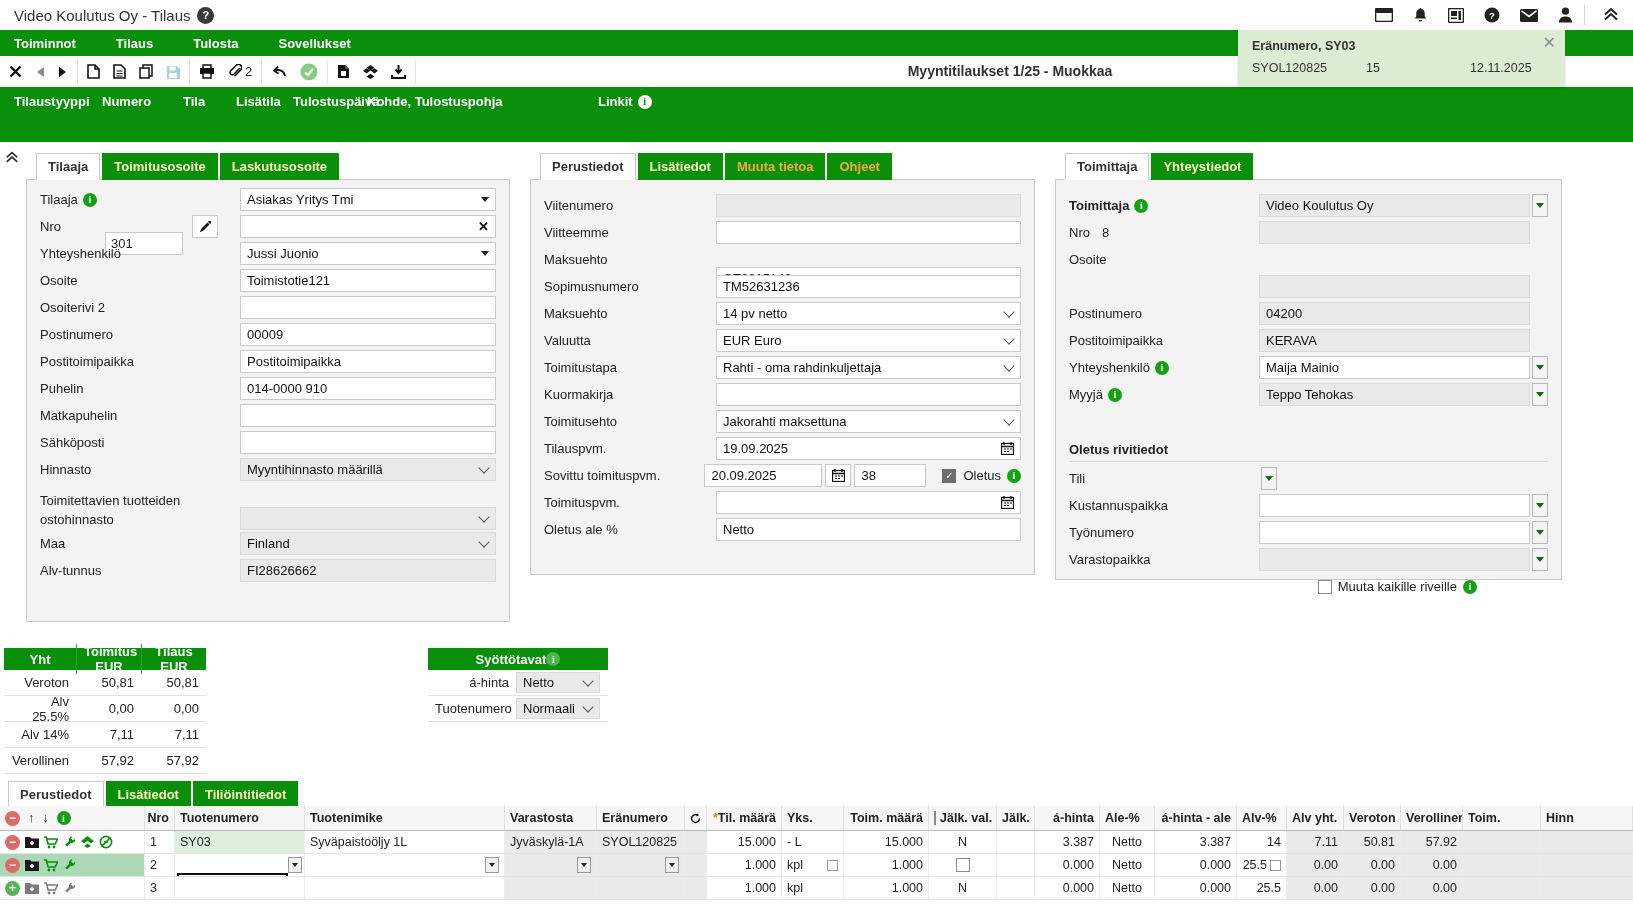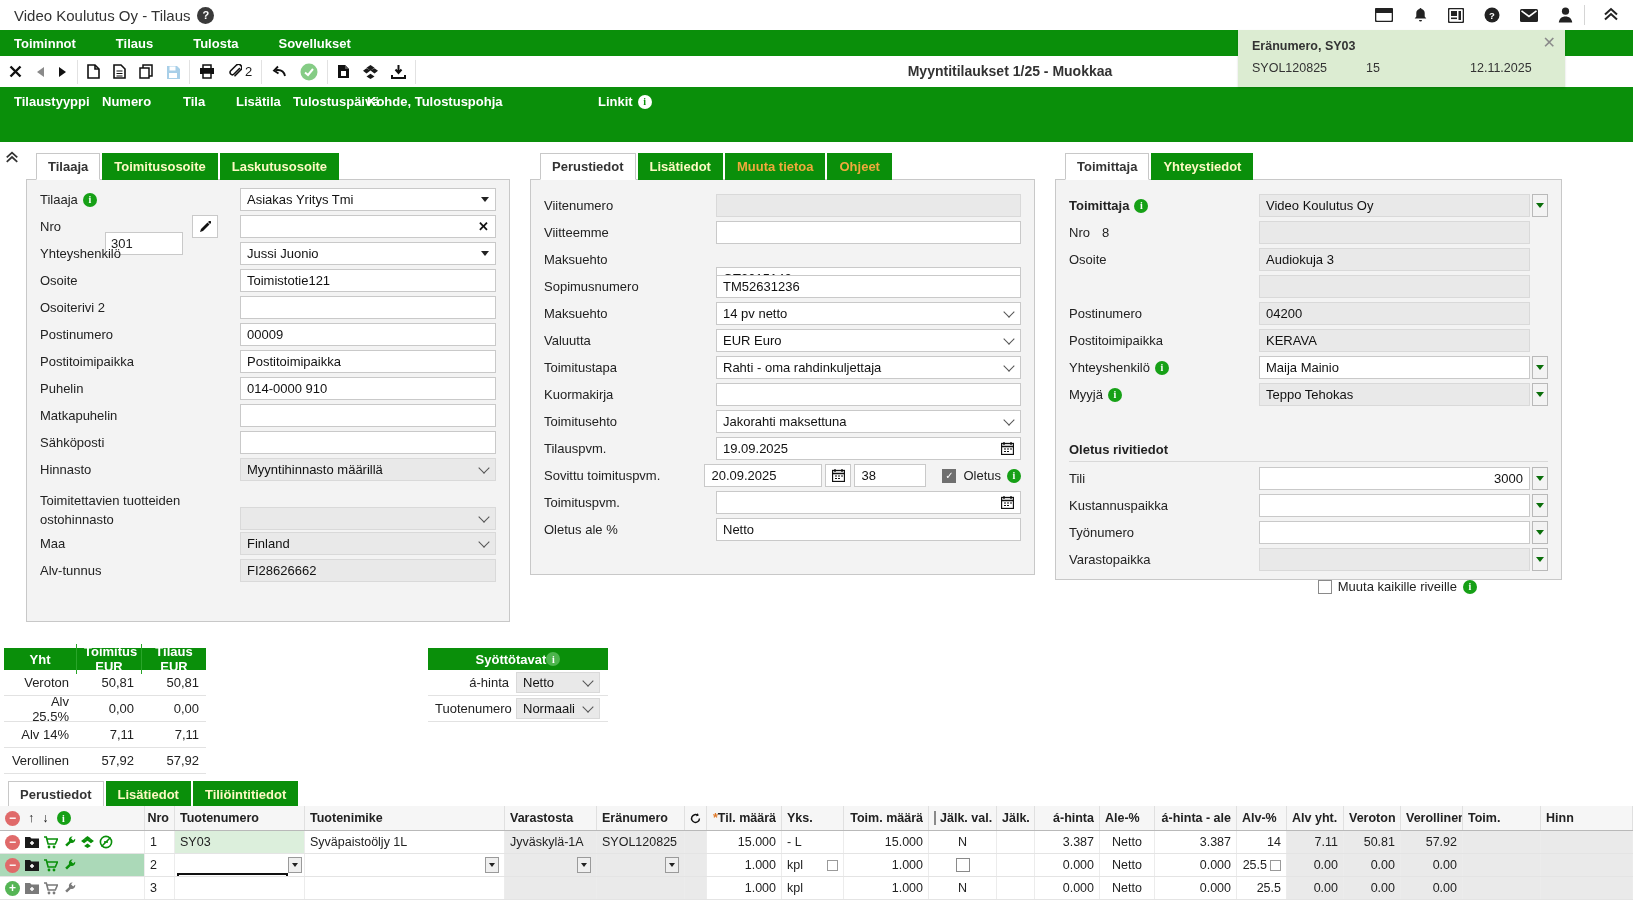--- a/index.html
+++ b/index.html
@@ -521,23 +521,20 @@
         <div class="lbl" style="width:190px;">
             <span style="width:28px;">Nro</span>
             <span>8</span>
           </div>
         <div class="fld ro" style="flex:1;margin-right:18px;">
             <span></span>
           </div>
       </div>
       <div class="frow">
         <div class="lbl" style="width:190px;">Osoite</div>
-        <div class="fld ro" style="flex:1;margin-right:18px;">
-            <span>Audiokuja 3</span>
-          </div>
       </div>
       <div class="frow">
         <div class="lbl" style="width:190px;"></div>
         <div class="fld ro" style="flex:1;margin-right:18px;">
             <span></span>
           </div>
       </div>
       <div class="frow">
         <div class="lbl" style="width:190px;">Postinumero</div>
         <div class="fld ro" style="flex:1;margin-right:18px;">
@@ -571,23 +568,20 @@
             <span>Teppo Tehokas</span>
           </div>
         <span class="ddbox">
             <span class="tri"></span>
           </span>
       </div>
       <div class="sect">Oletus rivitiedot</div>
       <div class="hr"></div>
       <div class="frow" style="margin-top:3px;">
         <div class="lbl" style="width:190px;">Tili</div>
-        <div class="fld" style="flex:1;justify-content:flex-end;">
-            <span>3000</span>
-          </div>
         <span class="ddbox">
             <span class="tri"></span>
           </span>
       </div>
       <div class="frow">
         <div class="lbl" style="width:190px;">Kustannuspaikka</div>
         <div class="fld" style="flex:1;">
             <span></span>
           </div>
         <span class="ddbox">

